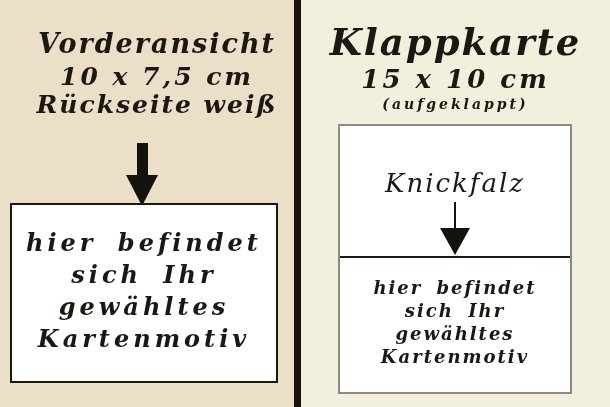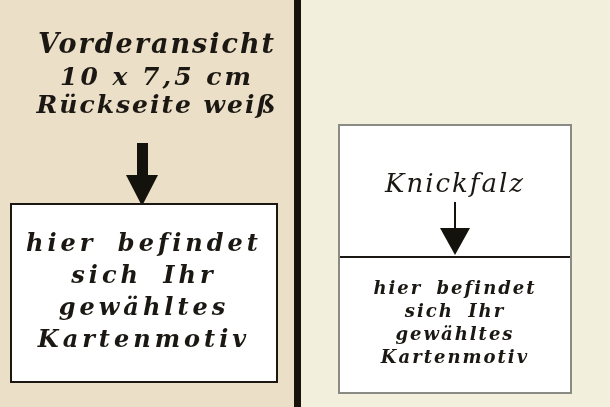--- a/index.html
+++ b/index.html
@@ -136,20 +136,23 @@
         <div>sich Ihr</div>
         <div>gewähltes</div>
         <div>Kartenmotiv</div>
       </div>
     </div>
   </div>
 
   <div class="divider"></div>
 
   <div class="panel panel-right">
+    <div class="r-title">Klappkarte</div>
+    <div class="r-size">15 x 10 cm</div>
+    <div class="r-note">(aufgeklappt)</div>
 
     <div class="r-card">
       <div class="fold-label">Knickfalz</div>
       <div class="r-arrow-shaft"></div>
       <div class="r-arrow-head"></div>
       <div class="fold-line"></div>
 
       <div class="r-card-text">
         <div>hier befindet</div>
         <div>sich Ihr</div>

